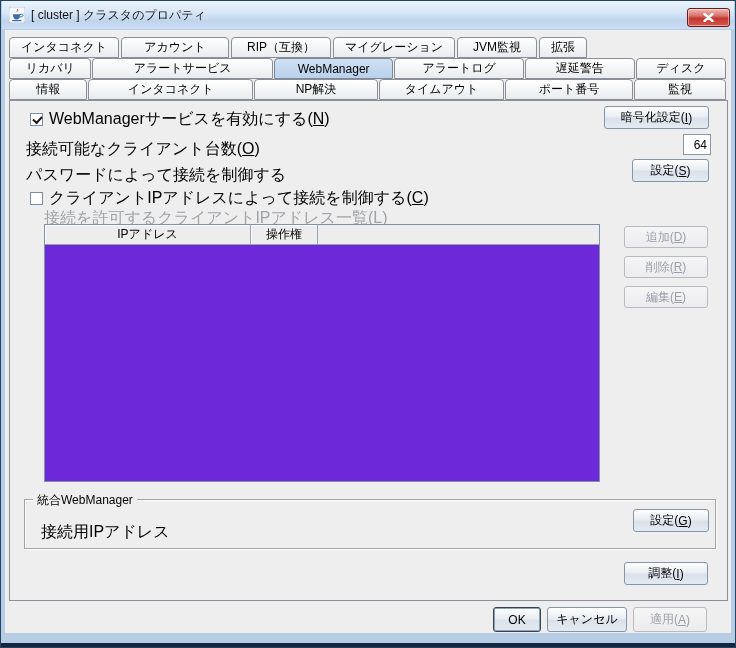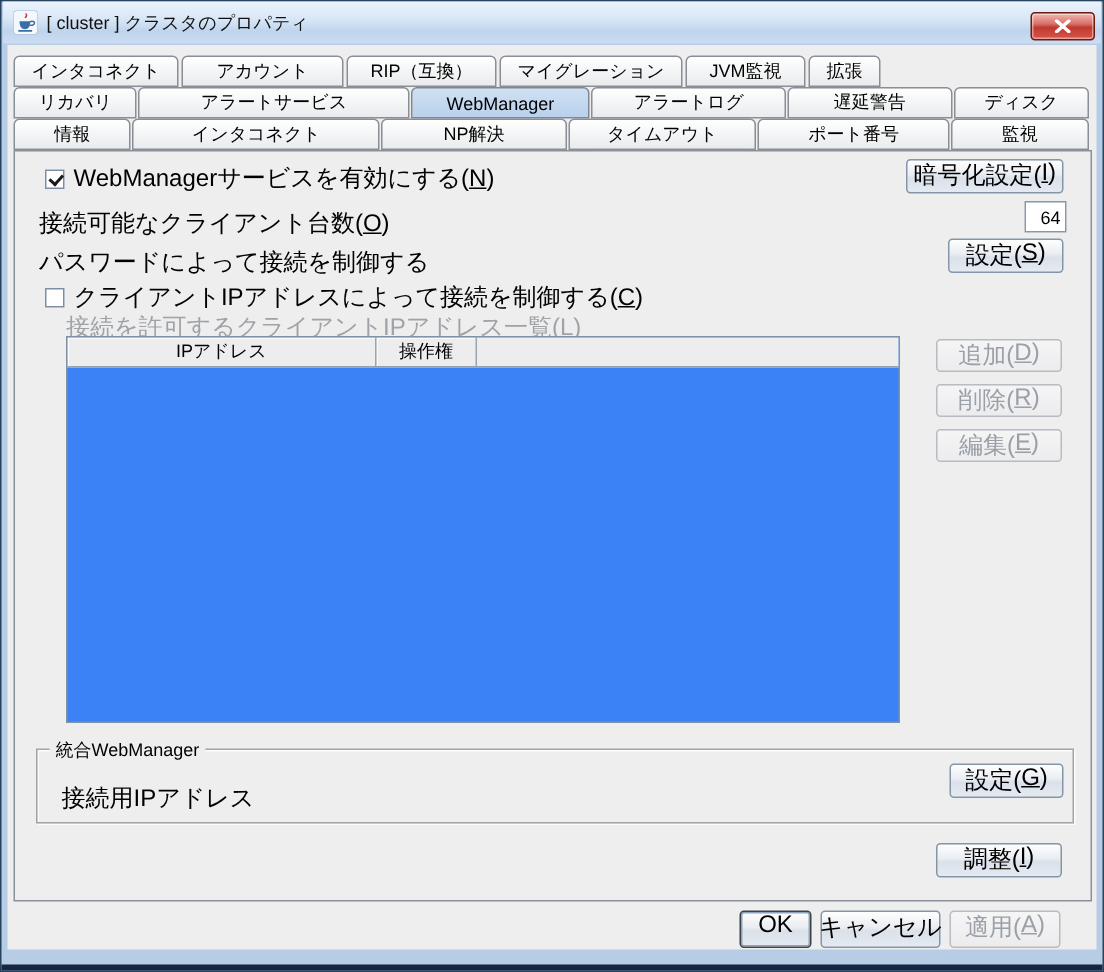--- a/index.html
+++ b/index.html
@@ -48,34 +48,34 @@
   .cbrow { position:absolute; display:flex; align-items:center; gap:6px; font-size:16px; cursor:pointer; }
   .cbbox { width:13px; height:13px; background:#fff; border:1px solid #7c8ea4; position:relative; flex:0 0 13px; }
   .cbbox.checked::after {
     content:""; position:absolute; left:2px; top:2px; width:7px; height:4px;
     border-left:2px solid #1a1a1a; border-bottom:2px solid #1a1a1a; transform:rotate(-48deg);
   }
 
   .btn {
     position:absolute; border:1px solid #8495a8; border-radius:3px;
     background:linear-gradient(#fefefe,#e9edf2 45%,#dbe1ea 55%,#e4eaf2);
-    font-size:16px; display:flex; justify-content:center;
+    font-size:12px; display:flex; align-items:center; justify-content:center;
     white-space:nowrap; cursor:pointer;
   }
   .btn.disabled { border-color:#b8bcc2; background:linear-gradient(#f5f5f6,#ececee); color:#9ba0a8; cursor:default; }
   .btn.focus { border:1px solid #39434e; box-shadow:inset 0 0 0 1px #8ea3ba; }
 
   .field {
     position:absolute; border:1px solid #8a97a5; background:#fff;
     font-size:12px; text-align:right; padding:0 3px; font-family:inherit;
   }
 
   .tablewrap {
     position:absolute; left:34px; top:123px; width:556px; height:258px;
-    border:1px solid #7e93a8; background:#3b82f6;
+    border:1px solid #7e93a8; background:#6d28d9;
   }
   .thead { display:flex; height:20px; border-bottom:1px solid #93a0ae; background:#ededee; }
   .th {
     display:flex; align-items:center; justify-content:center; font-size:12px;
     border-right:1px solid #9aa5b1; box-shadow:inset 1px 1px 0 #fbfbfb; cursor:pointer;
   }
   .th1 { width:206px; } .th2 { width:67px; }
   .tbody { height:237px; }
 
   .group {

